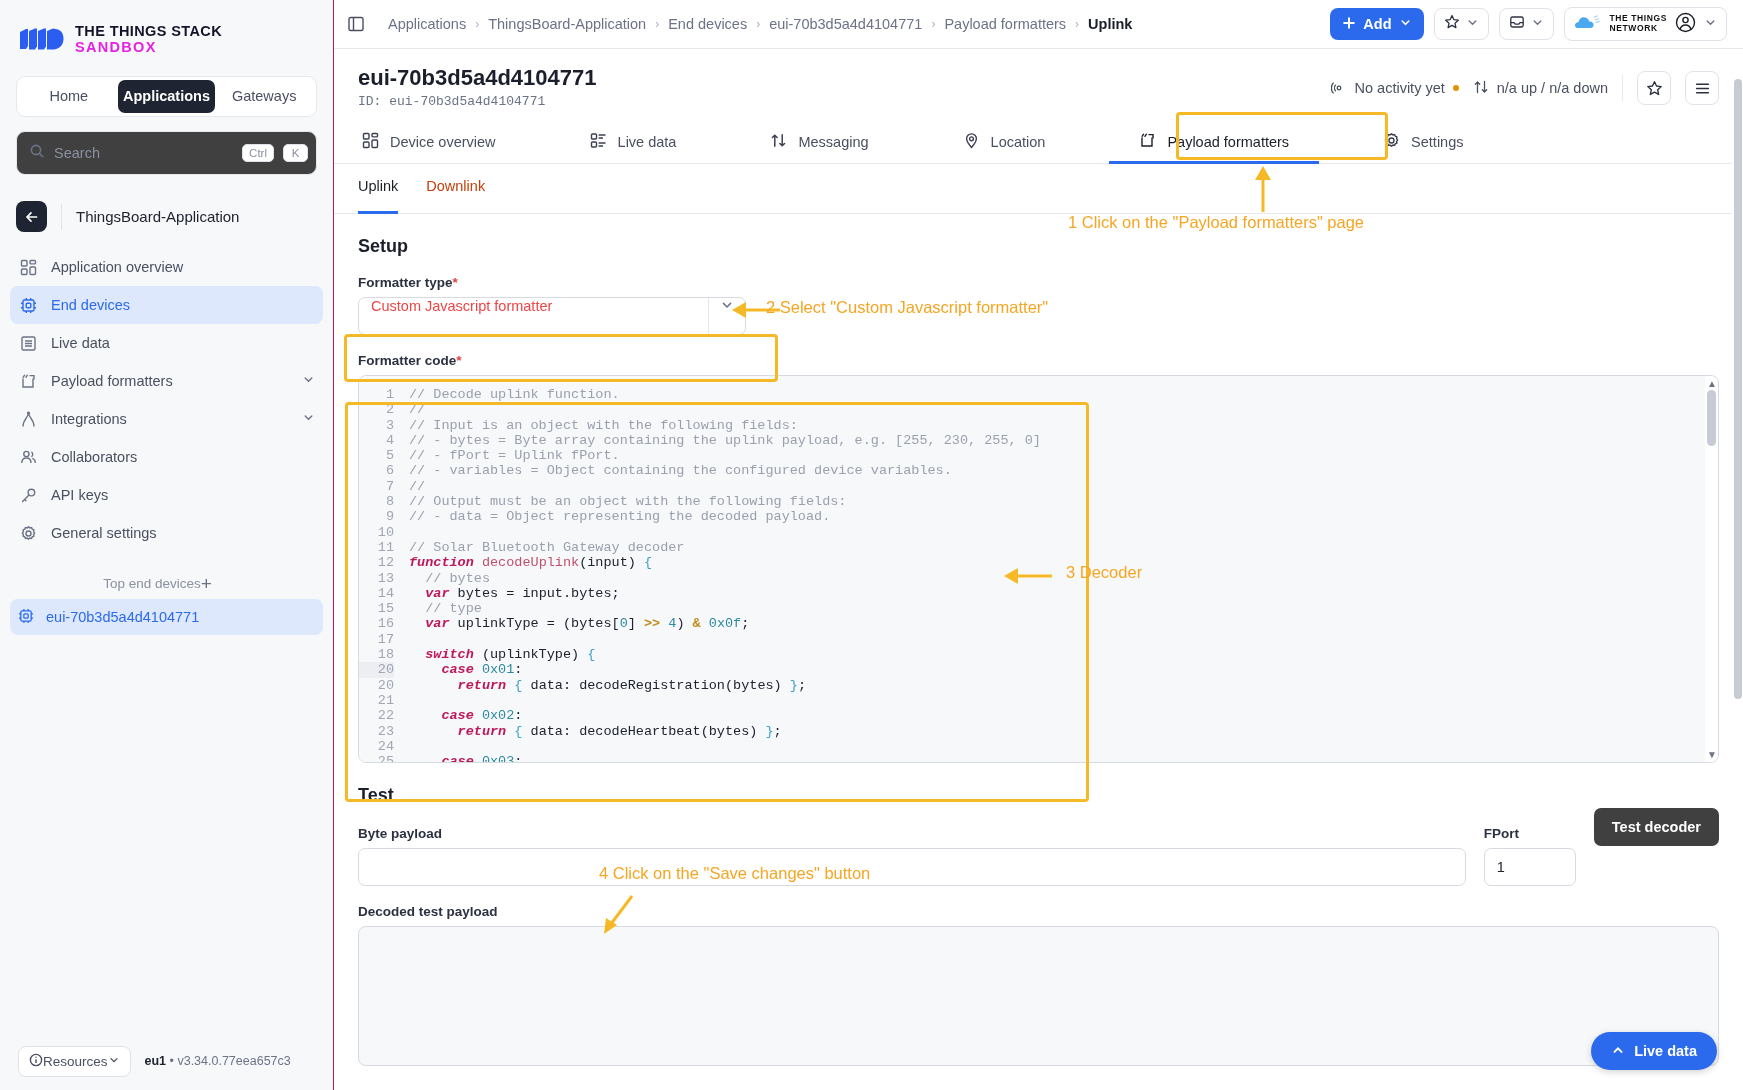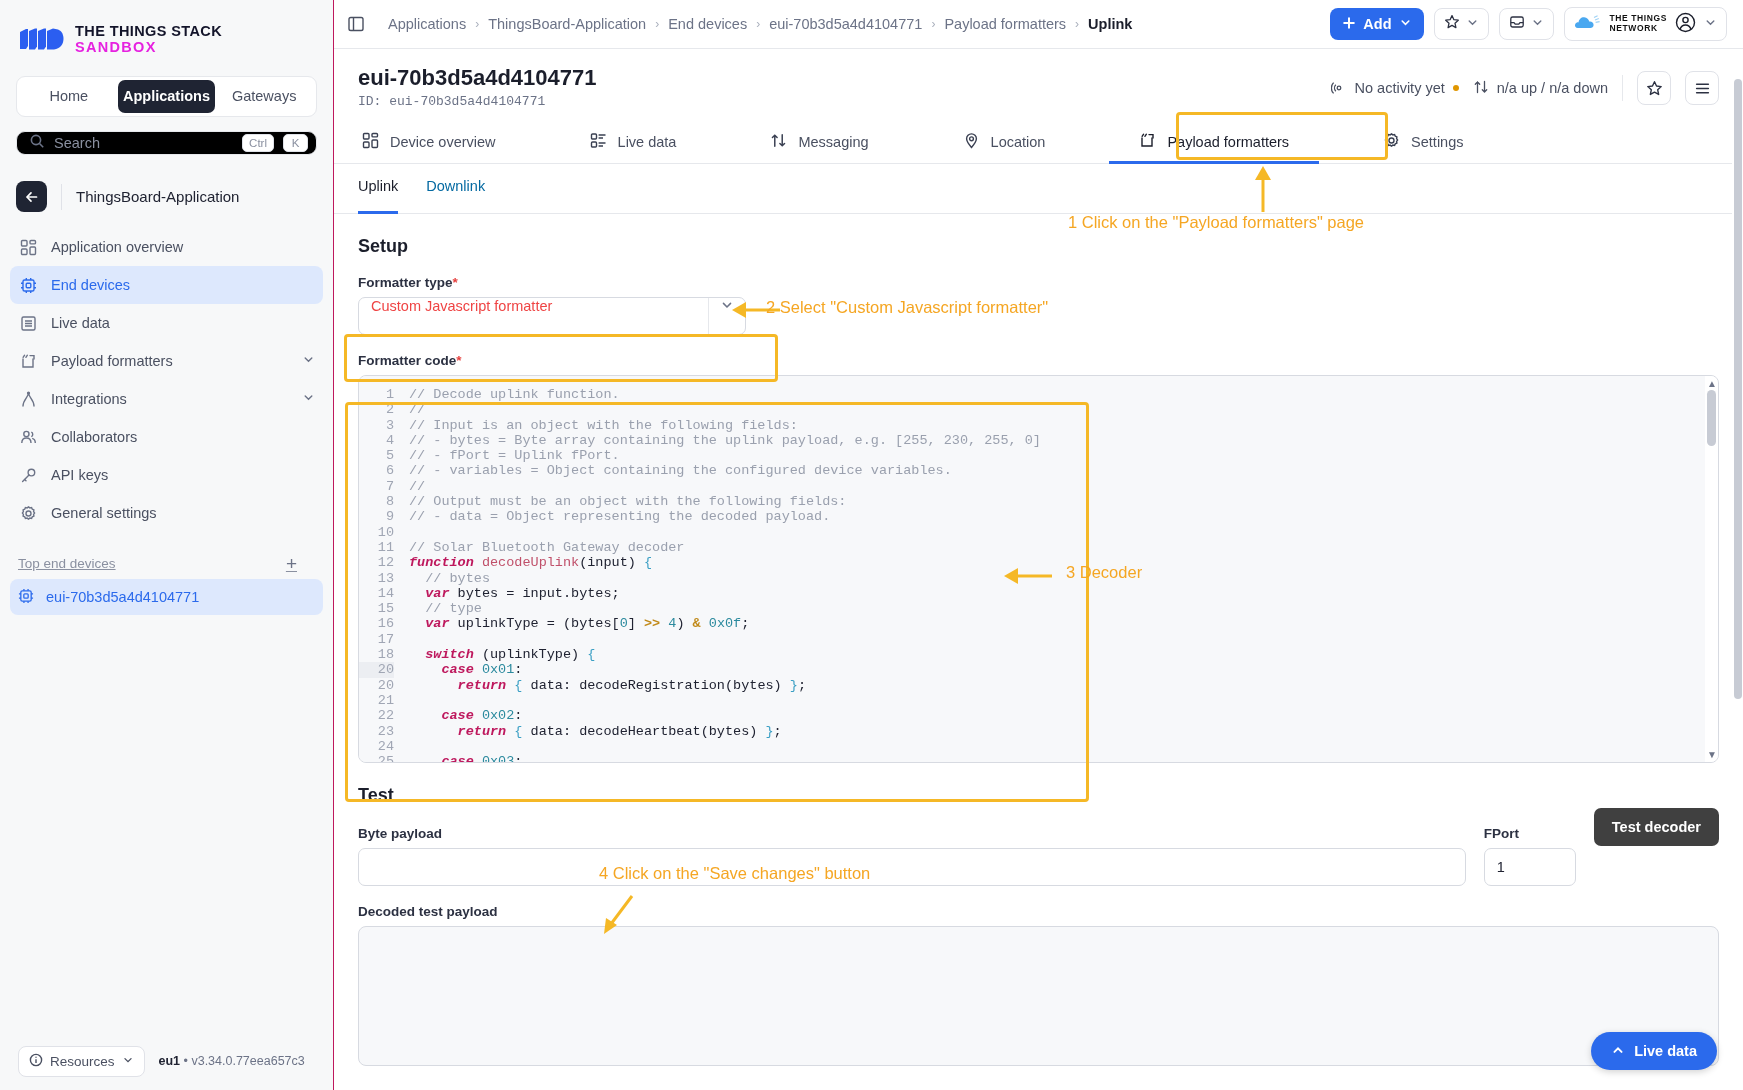--- a/index.html
+++ b/index.html
@@ -36,22 +36,22 @@
     display: flex; align-items: center;
     padding: 3px;
   }
   .navseg .seg {
     flex: 1; text-align: center; font-size: 14.5px; color: #4a5061;
     line-height: 33px; border-radius: 7px; cursor: pointer;
   }
   .navseg .seg.active { background: #1f2433; color: #fff; font-weight: 600; }
 
   .searchbox {
-    margin: 14px 16px 0 16px; height: 24px;
-    background: #000000; border: 1px solid #e6e8ec; border-radius: 9px;
+    margin: 14px 16px 0 16px; height: 44px;
+    background: #404040; border: 1px solid #e6e8ec; border-radius: 9px;
     display: flex; align-items: center; padding: 0 8px 0 12px; gap: 9px;
   }
   .searchbox .ph { flex: 1; color: #8a90a0; font-size: 14.5px; }
   .kbd {
     border: 1px solid #dfe2e8; border-radius: 5px; color: #8a90a0;
     font-size: 11.5px; padding: 2px 6px; background: #fff; min-width: 25px; text-align: center;
   }
 
   .appheader { display: flex; align-items: center; gap: 0; margin: 26px 16px 0 16px; }
   .backbtn {
@@ -68,38 +68,38 @@
     height: 38px; margin: 0 10px; padding: 0 8px;
     border-radius: 8px; cursor: pointer;
     font-size: 14.5px; color: #4a5061;
   }
   .navitem .ico { width: 20px; height: 20px; display: flex; align-items: center; justify-content: center; flex: 0 0 20px; }
   .navitem .lbl { flex: 1; }
   .navitem.active { background: #dde8fd; color: #2b6aec; }
   .navitem .chev { color: #8a90a0; }
 
   .sectionhead {
-    display: flex; align-items: center; justify-content: space-between;
-    margin: 22px 36px 6px 18px; color: #8a90a0; font-size: 13.5px; text-decoration: underline;
+    display: flex; align-items: center; justify-content: center;
+    margin: 22px 36px 6px 18px; color: #8a90a0; font-size: 13.5px;
   }
   .plus { font-size: 19px; color: #6c7387; cursor: pointer; line-height: 1; }
 
   .devitem {
     display: flex; align-items: center; gap: 12px;
     height: 36px; margin: 0 10px; padding: 0 8px; border-radius: 8px;
     background: #dde8fd; color: #2b6aec; font-size: 14.5px; cursor: pointer;
   }
 
   .sidefoot {
     position: absolute; bottom: 0; left: 0; right: 0; height: 58px;
     display: flex; align-items: center; padding: 0 18px; gap: 14px;
   }
   .resbtn {
     border: 1px solid #e0e2e8; background: #fff; border-radius: 8px;
-    height: 31px; display: flex; align-items: center; gap: 7px;
+    height: 31px; display: flex; align-items: center; 
     padding: 0 10px; font-size: 13.5px; color: #4a5061; cursor: pointer;
   }
   .ver { font-size: 12.5px; color: #6c7387; }
   .ver b { color: #202332; }
 
   
   .main { flex: 1; height: 1090px; display: flex; flex-direction: column; position: relative; background: #fff; min-width: 0;}
 
   .topbar {
     height: 49px; border-bottom: 1px solid #e6e8ec; background: #fff;
@@ -145,21 +145,21 @@
   .tab {
     display: flex; align-items: center; gap: 11px; font-size: 14.5px; color: #4a5061;
     padding: 0 4px; margin-right: 86px; cursor: pointer; position: relative;
   }
   .tab.active { color: #1b1e2b; }
   .tab.active::after {
     content: ""; position: absolute; left: -26px; right: -26px; bottom: -1px; height: 3px; background: #2b6aec;
   }
 
   .subtabs { display: flex; gap: 28px; padding: 0 24px; margin-top: 14px; border-bottom: 1px solid #e6e8ec; height: 36px; }
-  .subtab { font-size: 14.5px; color: #0369a1; cursor: pointer; position: relative; padding-bottom: 12px;}
+  .subtab { font-size: 14.5px; color: #c2410c; cursor: pointer; position: relative; padding-bottom: 12px;}
   .subtab.active { color: #1b1e2b; }
   .subtab.active::after { content:""; position:absolute; left:0; right:0; bottom:-1px; height:3px; background:#2b6aec; }
 
   .content { flex: 1; overflow: hidden; position: relative; padding: 0 24px; }
   .sectiontitle { font-size: 18px; font-weight: bold; color: #1b1e2b; margin-top: 22px; }
   .flabel { font-size: 13.5px; font-weight: bold; color: #2c3142; margin-top: 18px; display: block; }
   .req { color: #e5403e; }
 
   .select {
     width: 388px; height: 38px; border: 1px solid #d7dae1; border-radius: 7px; background: #fff;

